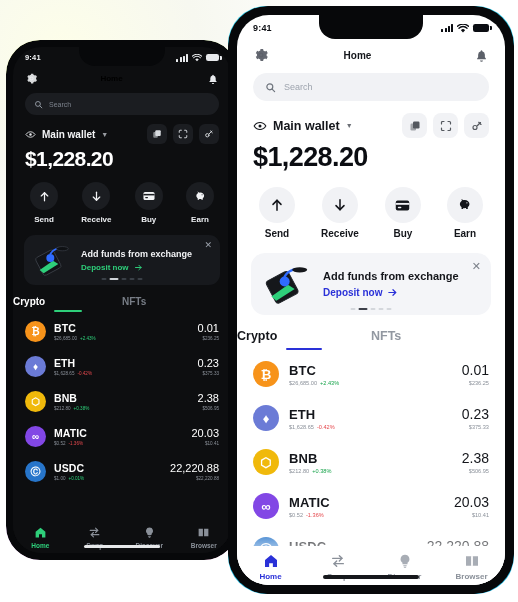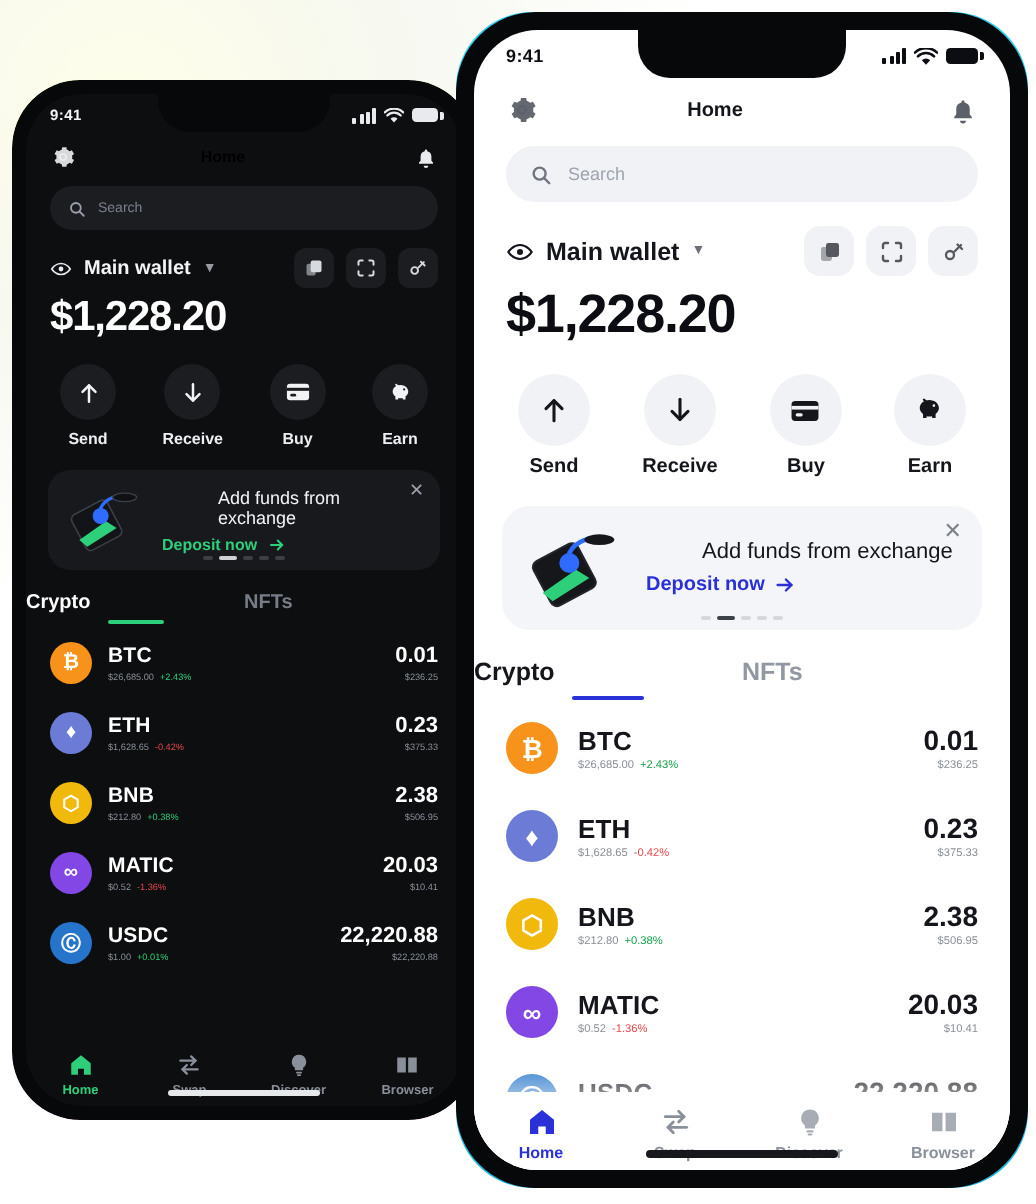--- a/index.html
+++ b/index.html
@@ -101,21 +101,21 @@
   .act .lb{font-size:10px;font-weight:bold;}
   #phone-dark .act .lb{font-size:8px;}
 
   
   .banner{margin:14px 14px 0;border-radius:14px;padding:10px 12px;display:flex;align-items:center;gap:10px;position:relative;}
   #phone-dark .banner{margin:11px 11px 0;border-radius:11px;padding:8px 9px;gap:8px;}
   .bn-light{background:#f4f5f8;} .bn-dark{background:#17191d;}
   .bn-art{width:50px;height:42px;flex:0 0 auto;position:relative;}
   #phone-dark .bn-art{width:40px;height:34px;}
   .bn-txt{flex:1;}
-  .bn-title{font-size:11px;font-weight:normal;margin-left:28px;}
+  .bn-title{font-size:11px;font-weight:bold;}
   #phone-dark .bn-title{font-size:9px;}
   .bn-link{font-size:10px;font-weight:bold;margin-top:5px;display:flex;align-items:center;gap:5px;}
   #phone-dark .bn-link{font-size:8px;margin-top:4px;}
   .bn-x{position:absolute;top:8px;right:10px;font-size:11px;line-height:1;}
   #phone-dark .bn-x{font-size:9px;top:6px;right:8px;}
   .dots{position:absolute;bottom:5px;left:50%;transform:translateX(-50%);display:flex;gap:3px;align-items:center;}
   .dots i{width:5px;height:2px;border-radius:1px;display:block;}
   .dots i.on{width:9px;}
 
   
@@ -132,21 +132,21 @@
   #phone-dark .row{padding:7px 12px;gap:8px;}
   .coin{width:26px;height:26px;border-radius:50%;flex:0 0 auto;display:flex;align-items:center;justify-content:center;
         color:#fff;font-size:13px;font-weight:bold;}
   #phone-dark .coin{width:21px;height:21px;font-size:10px;}
   .row .mid{flex:1;min-width:0;}
   .sym{font-size:13px;font-weight:bold;letter-spacing:.1px;}
   #phone-dark .sym{font-size:10.5px;}
   .sub{font-size:5.6px;margin-top:2px;display:flex;gap:3px;}
   #phone-dark .sub{font-size:4.6px;}
   .row .right{text-align:right;}
-  .amt{font-size:14px;font-weight:bold;}
+  .amt{font-size:14px;font-weight:normal;}
   #phone-dark .amt{font-size:11px;}
   .fiat{font-size:5.6px;margin-top:2px;}
   #phone-dark .fiat{font-size:4.6px;}
 
   
   .nav{position:absolute;left:0;right:0;bottom:0;display:flex;padding:7px 0 4px;}
   .nav .item{flex:1;display:flex;flex-direction:column;align-items:center;gap:3px;}
   .nav .lb{font-size:8px;font-weight:bold;}
   #phone-dark .nav .lb{font-size:6.5px;}
   .homebar{height:10px;display:flex;align-items:center;justify-content:center;}

